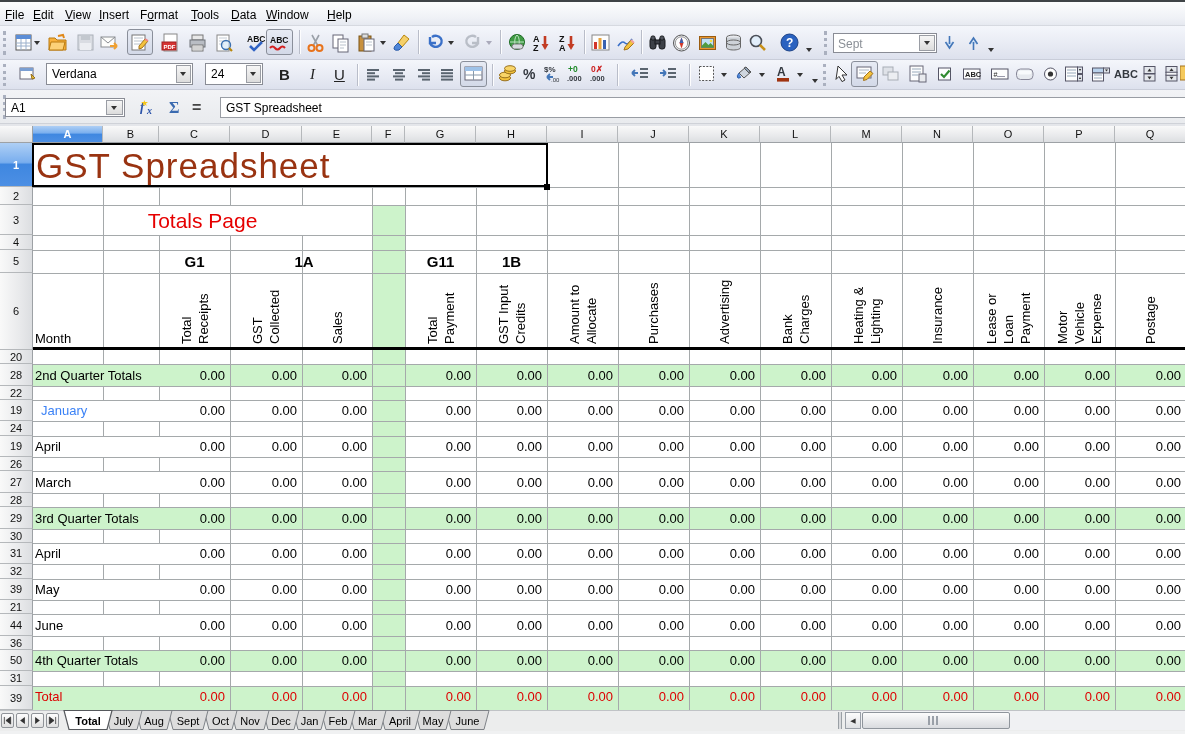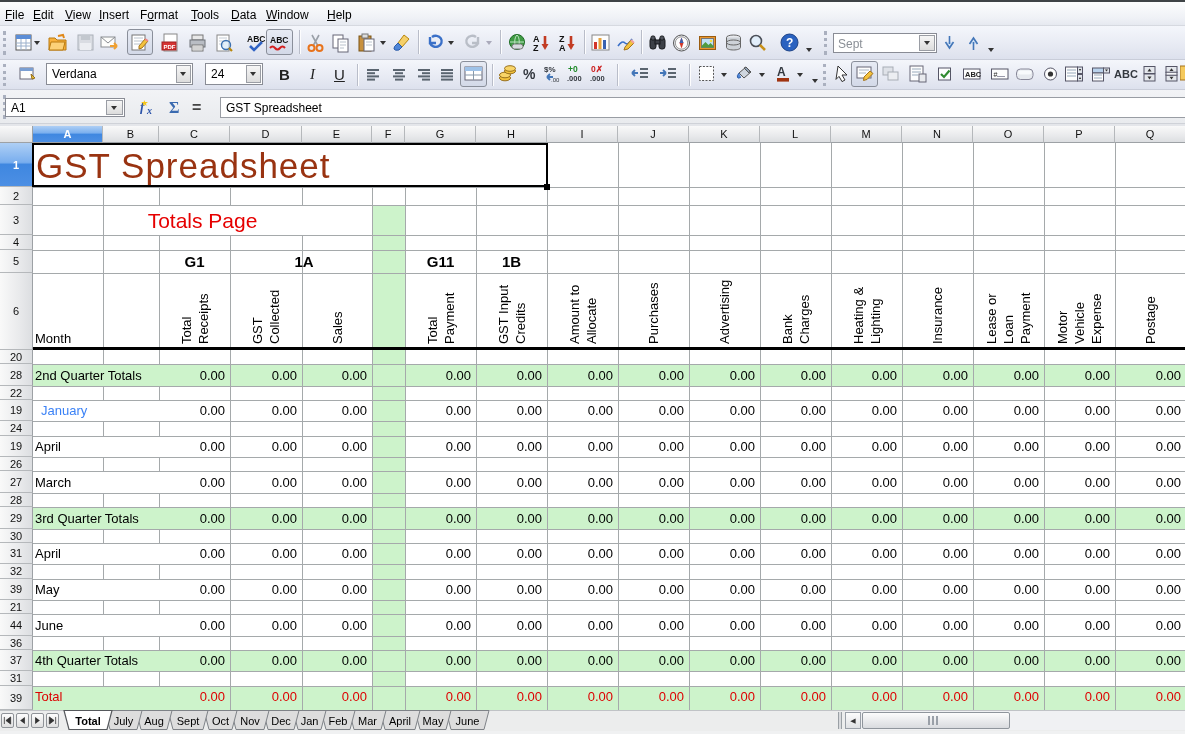--- a/index.html
+++ b/index.html
@@ -431,21 +431,21 @@
 <div class="rowhdr" style="top:471px;height:22px;">27</div>
 <div class="rowhdr" style="top:493px;height:14px;">28</div>
 <div class="rowhdr" style="top:507px;height:22px;">29</div>
 <div class="rowhdr" style="top:529px;height:14px;">30</div>
 <div class="rowhdr" style="top:543px;height:21px;">31</div>
 <div class="rowhdr" style="top:564px;height:15px;">32</div>
 <div class="rowhdr" style="top:579px;height:21px;">39</div>
 <div class="rowhdr" style="top:600px;height:14px;">21</div>
 <div class="rowhdr" style="top:614px;height:22px;">44</div>
 <div class="rowhdr" style="top:636px;height:14px;">36</div>
-<div class="rowhdr" style="top:650px;height:21px;">37</div>
+<div class="rowhdr" style="top:650px;height:21px;">50</div>
 <div class="rowhdr" style="top:671px;height:15px;">31</div>
 <div class="rowhdr" style="top:686px;height:24px;">39</div>
 <div class="vline" style="left:103px;top:187px;height:161px;"></div>
 <div class="vline" style="left:103px;top:350px;height:14px;"></div>
 <div class="vline" style="left:103px;top:386px;height:14px;"></div>
 <div class="vline" style="left:103px;top:421px;height:15px;"></div>
 <div class="vline" style="left:103px;top:457px;height:14px;"></div>
 <div class="vline" style="left:103px;top:493px;height:14px;"></div>
 <div class="vline" style="left:103px;top:529px;height:14px;"></div>
 <div class="vline" style="left:103px;top:564px;height:15px;"></div>

